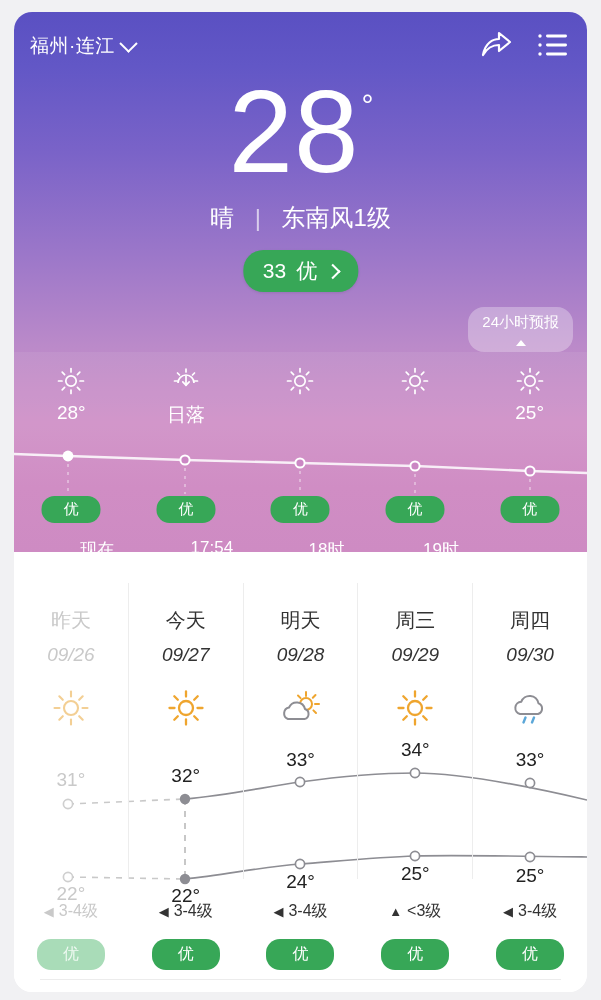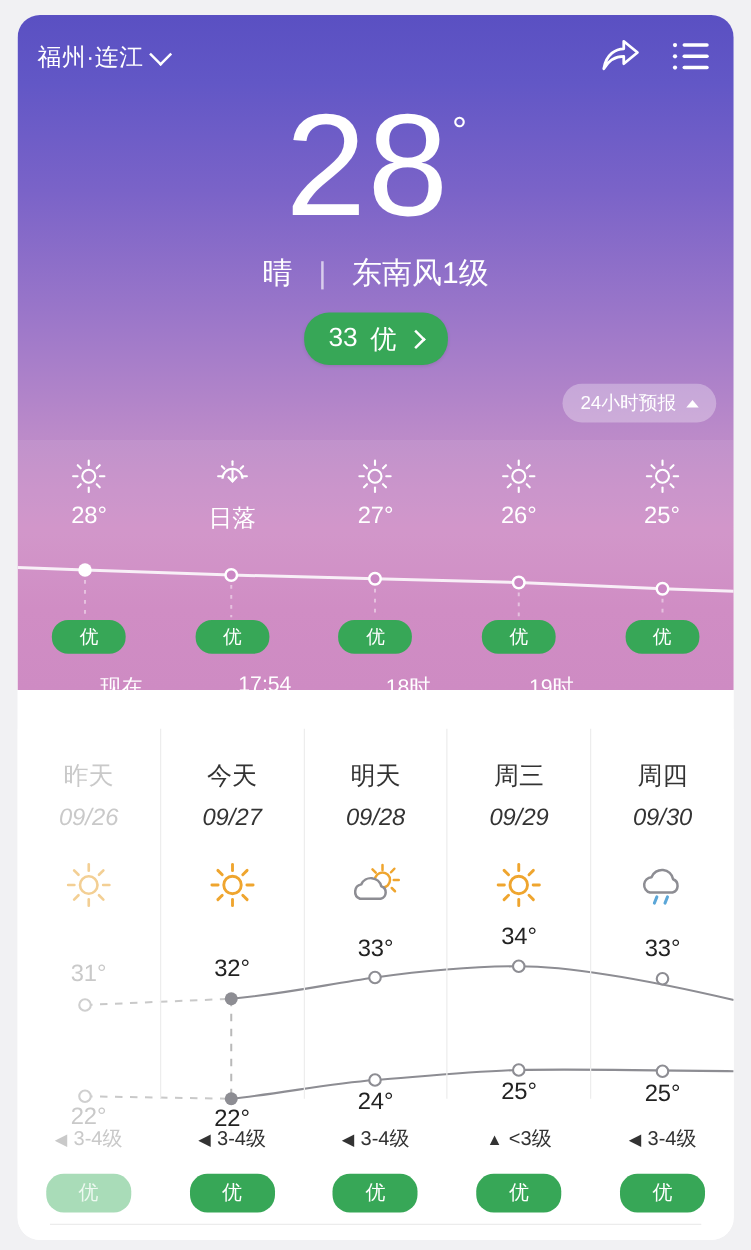--- a/index.html
+++ b/index.html
@@ -75,21 +75,21 @@
     transform:rotate(45deg);
   }
 
   .todayline{
     position:absolute;left:18px;top:300px;
     color:#fff;font-size:17px;letter-spacing:.3px;
   }
   .fc-pill{
     position:absolute;right:14px;top:295px;
     background:rgba(255,255,255,.30);color:#fff;border-radius:16px;
-    padding:6px 14px;font-size:15px;display:flex;align-items:center;gap:8px;
+    padding:6px 14px;font-size:15px;display:flex;align-items:center;gap:8px;flex-direction:column;
   }
   .caret-up{
     width:0;height:0;border-left:5px solid transparent;
     border-right:5px solid transparent;border-bottom:6px solid #fff;
   }
 
   
   .hourband{
     position:absolute;left:0;top:340px;width:573px;height:231px;
     background:rgba(255,255,255,.07);
@@ -278,42 +278,40 @@
                     <line x1="15" y1="24" x2="15" y2="27.5"></line>
                   <line x1="2.5" y1="15" x2="6" y2="15"></line>
                     <line x1="24" y1="15" x2="27.5" y2="15"></line>
                   <line x1="6.2" y1="6.2" x2="8.6" y2="8.6"></line>
                     <line x1="21.4" y1="21.4" x2="23.8" y2="23.8"></line>
                   <line x1="23.8" y1="6.2" x2="21.4" y2="8.6"></line>
                     <line x1="8.6" y1="21.4" x2="6.2" y2="23.8"></line>
                 </g>
               </svg>
             </div>
-            <div class="htemp">27°</div>
             <div class="hbadge">优</div>
             <div class="htime">18时</div>
           </div>
 
           <div class="hcol">
             <div class="hicon">
               <svg width="30" height="30" viewBox="0 0 30 30">
                 <circle cx="15" cy="15" r="5.2" fill="none" stroke="#fff" stroke-width="1.7"></circle>
                 <g stroke="#fff" stroke-width="1.7" stroke-linecap="round">
                   <line x1="15" y1="2.5" x2="15" y2="6"></line>
                     <line x1="15" y1="24" x2="15" y2="27.5"></line>
                   <line x1="2.5" y1="15" x2="6" y2="15"></line>
                     <line x1="24" y1="15" x2="27.5" y2="15"></line>
                   <line x1="6.2" y1="6.2" x2="8.6" y2="8.6"></line>
                     <line x1="21.4" y1="21.4" x2="23.8" y2="23.8"></line>
                   <line x1="23.8" y1="6.2" x2="21.4" y2="8.6"></line>
                     <line x1="8.6" y1="21.4" x2="6.2" y2="23.8"></line>
                 </g>
               </svg>
             </div>
-            <div class="htemp">26°</div>
             <div class="hbadge">优</div>
             <div class="htime">19时</div>
           </div>
 
           <div class="hcol">
             <div class="hicon">
               <svg width="30" height="30" viewBox="0 0 30 30">
                 <circle cx="15" cy="15" r="5.2" fill="none" stroke="#fff" stroke-width="1.7"></circle>
                 <g stroke="#fff" stroke-width="1.7" stroke-linecap="round">
                   <line x1="15" y1="2.5" x2="15" y2="6"></line>

